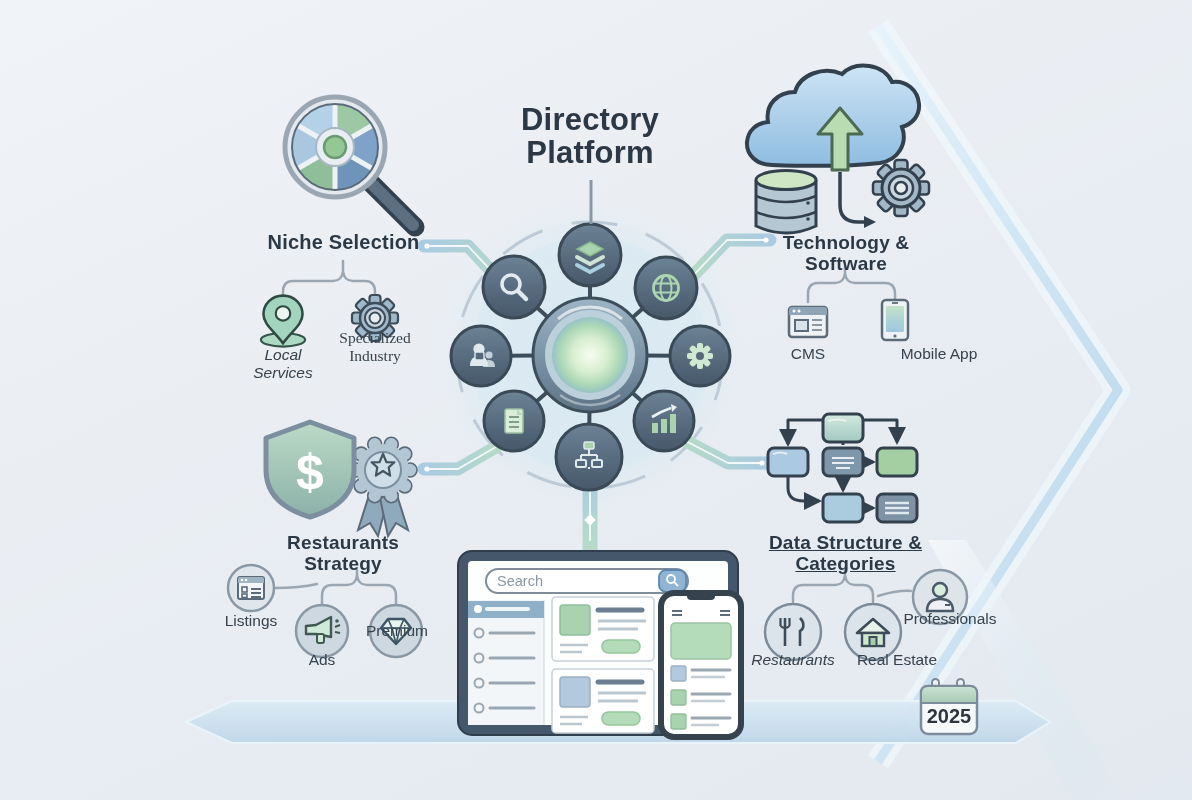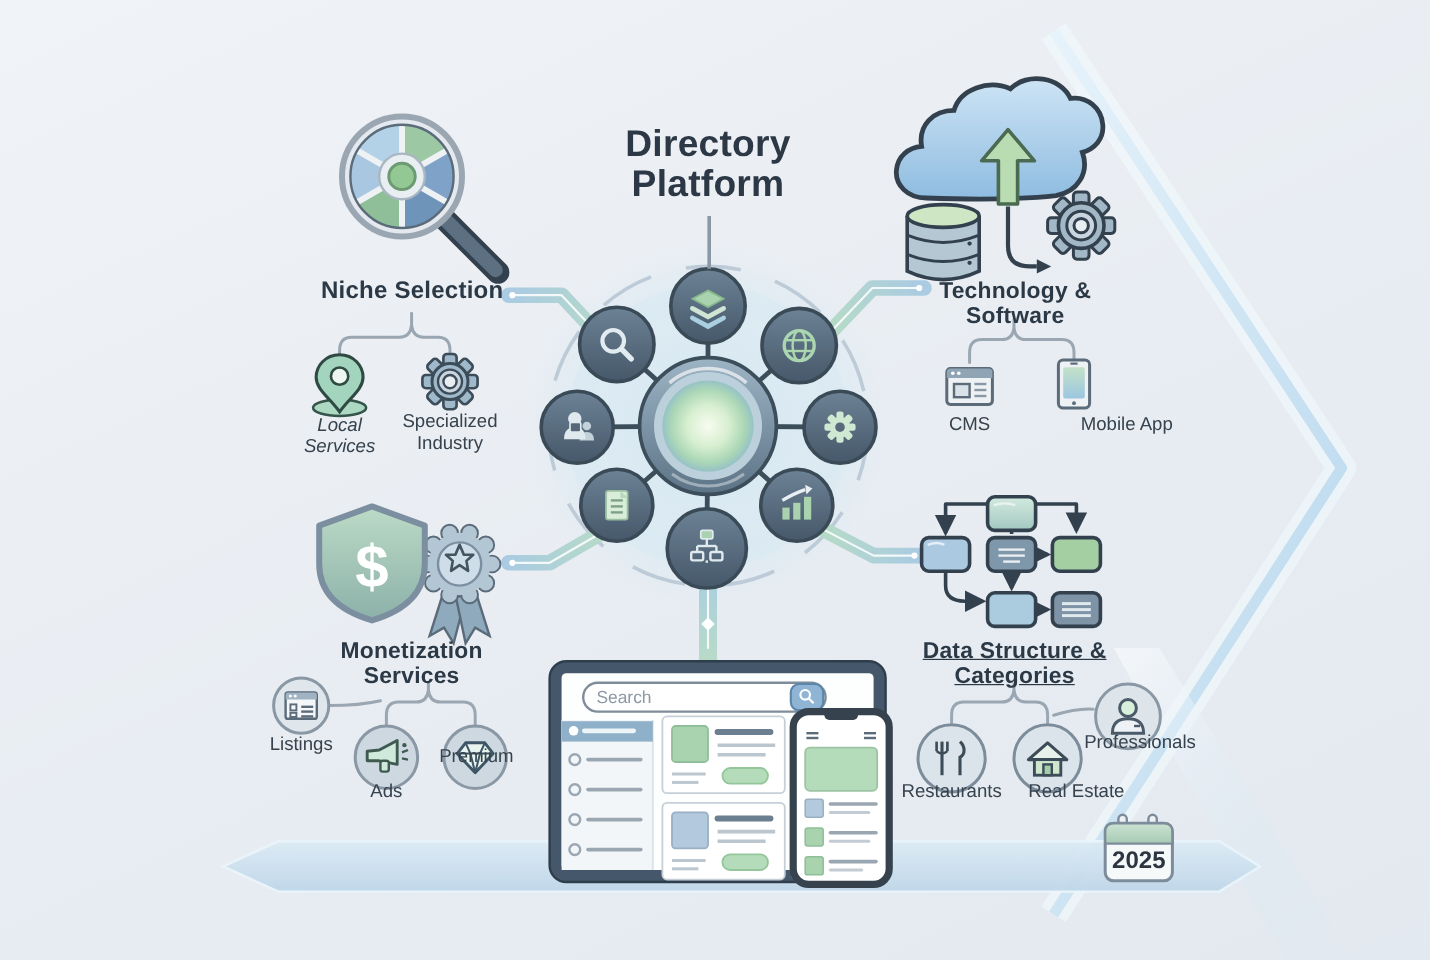--- a/index.html
+++ b/index.html
@@ -508,29 +508,29 @@
     <rect x="921" y="686" width="56" height="48" rx="7" fill="#f6f9fa" stroke="#7d8c9a" stroke-width="2.5"></rect>
     <path d="M921,703 V693 Q921,686 928,686 H970 Q977,686 977,693 V703 Z" fill="url(#gCalHead)" stroke="#7d8c9a" stroke-width="2"></path>
     <text x="949" y="723" text-anchor="middle" font-size="20" font-weight="bold" fill="#2d3640">2025</text>
   </g>
 </svg>
 
 <div class="lbl nowrap" style="left:256px;top:231px;width:175px;font-size:20px;">Niche Selection</div>
 
 <div class="lbl title" style="left:470px;top:103px;width:240px;">Directory Platform</div>
 <div class="sub" style="left:246px;top:346px;width:74px;font-style:italic;">Local Services</div>
-<div class="sub" style="left:326px;top:343px;width:98px;">Specialized Industry</div>
+<div class="sub" style="left:326px;top:329px;width:98px;font-family:Liberation Serif, serif;">Specialized Industry</div>
 
 <div class="lbl" style="left:780px;top:232px;width:132px;">Technology &amp; Software</div>
 <div class="sub" style="left:784px;top:345px;width:48px;">CMS</div>
 <div class="sub nowrap" style="left:896px;top:345px;width:86px;">Mobile App</div>
 
-<div class="lbl" style="left:268px;top:532px;width:150px;">Monetization Services</div>
+<div class="lbl" style="left:268px;top:532px;width:150px;">Restaurants Strategy</div>
 <div class="sub" style="left:216px;top:612px;width:70px;">Listings</div>
 <div class="sub" style="left:301px;top:651px;width:42px;">Ads</div>
 <div class="sub" style="left:362px;top:622px;width:70px;">Premium</div>
 
 <div class="lbl" style="left:763px;top:532px;width:165px;text-decoration:underline;">Data Structure &amp; Categories</div>
-<div class="sub" style="left:748px;top:651px;width:90px;">Restaurants</div>
+<div class="sub" style="left:748px;top:651px;width:90px;font-style:italic;">Restaurants</div>
 <div class="sub nowrap" style="left:854px;top:651px;width:86px;">Real Estate</div>
 <div class="sub nowrap" style="left:898px;top:610px;width:104px;">Professionals</div>
 
 </div>
 
 </body></html>

